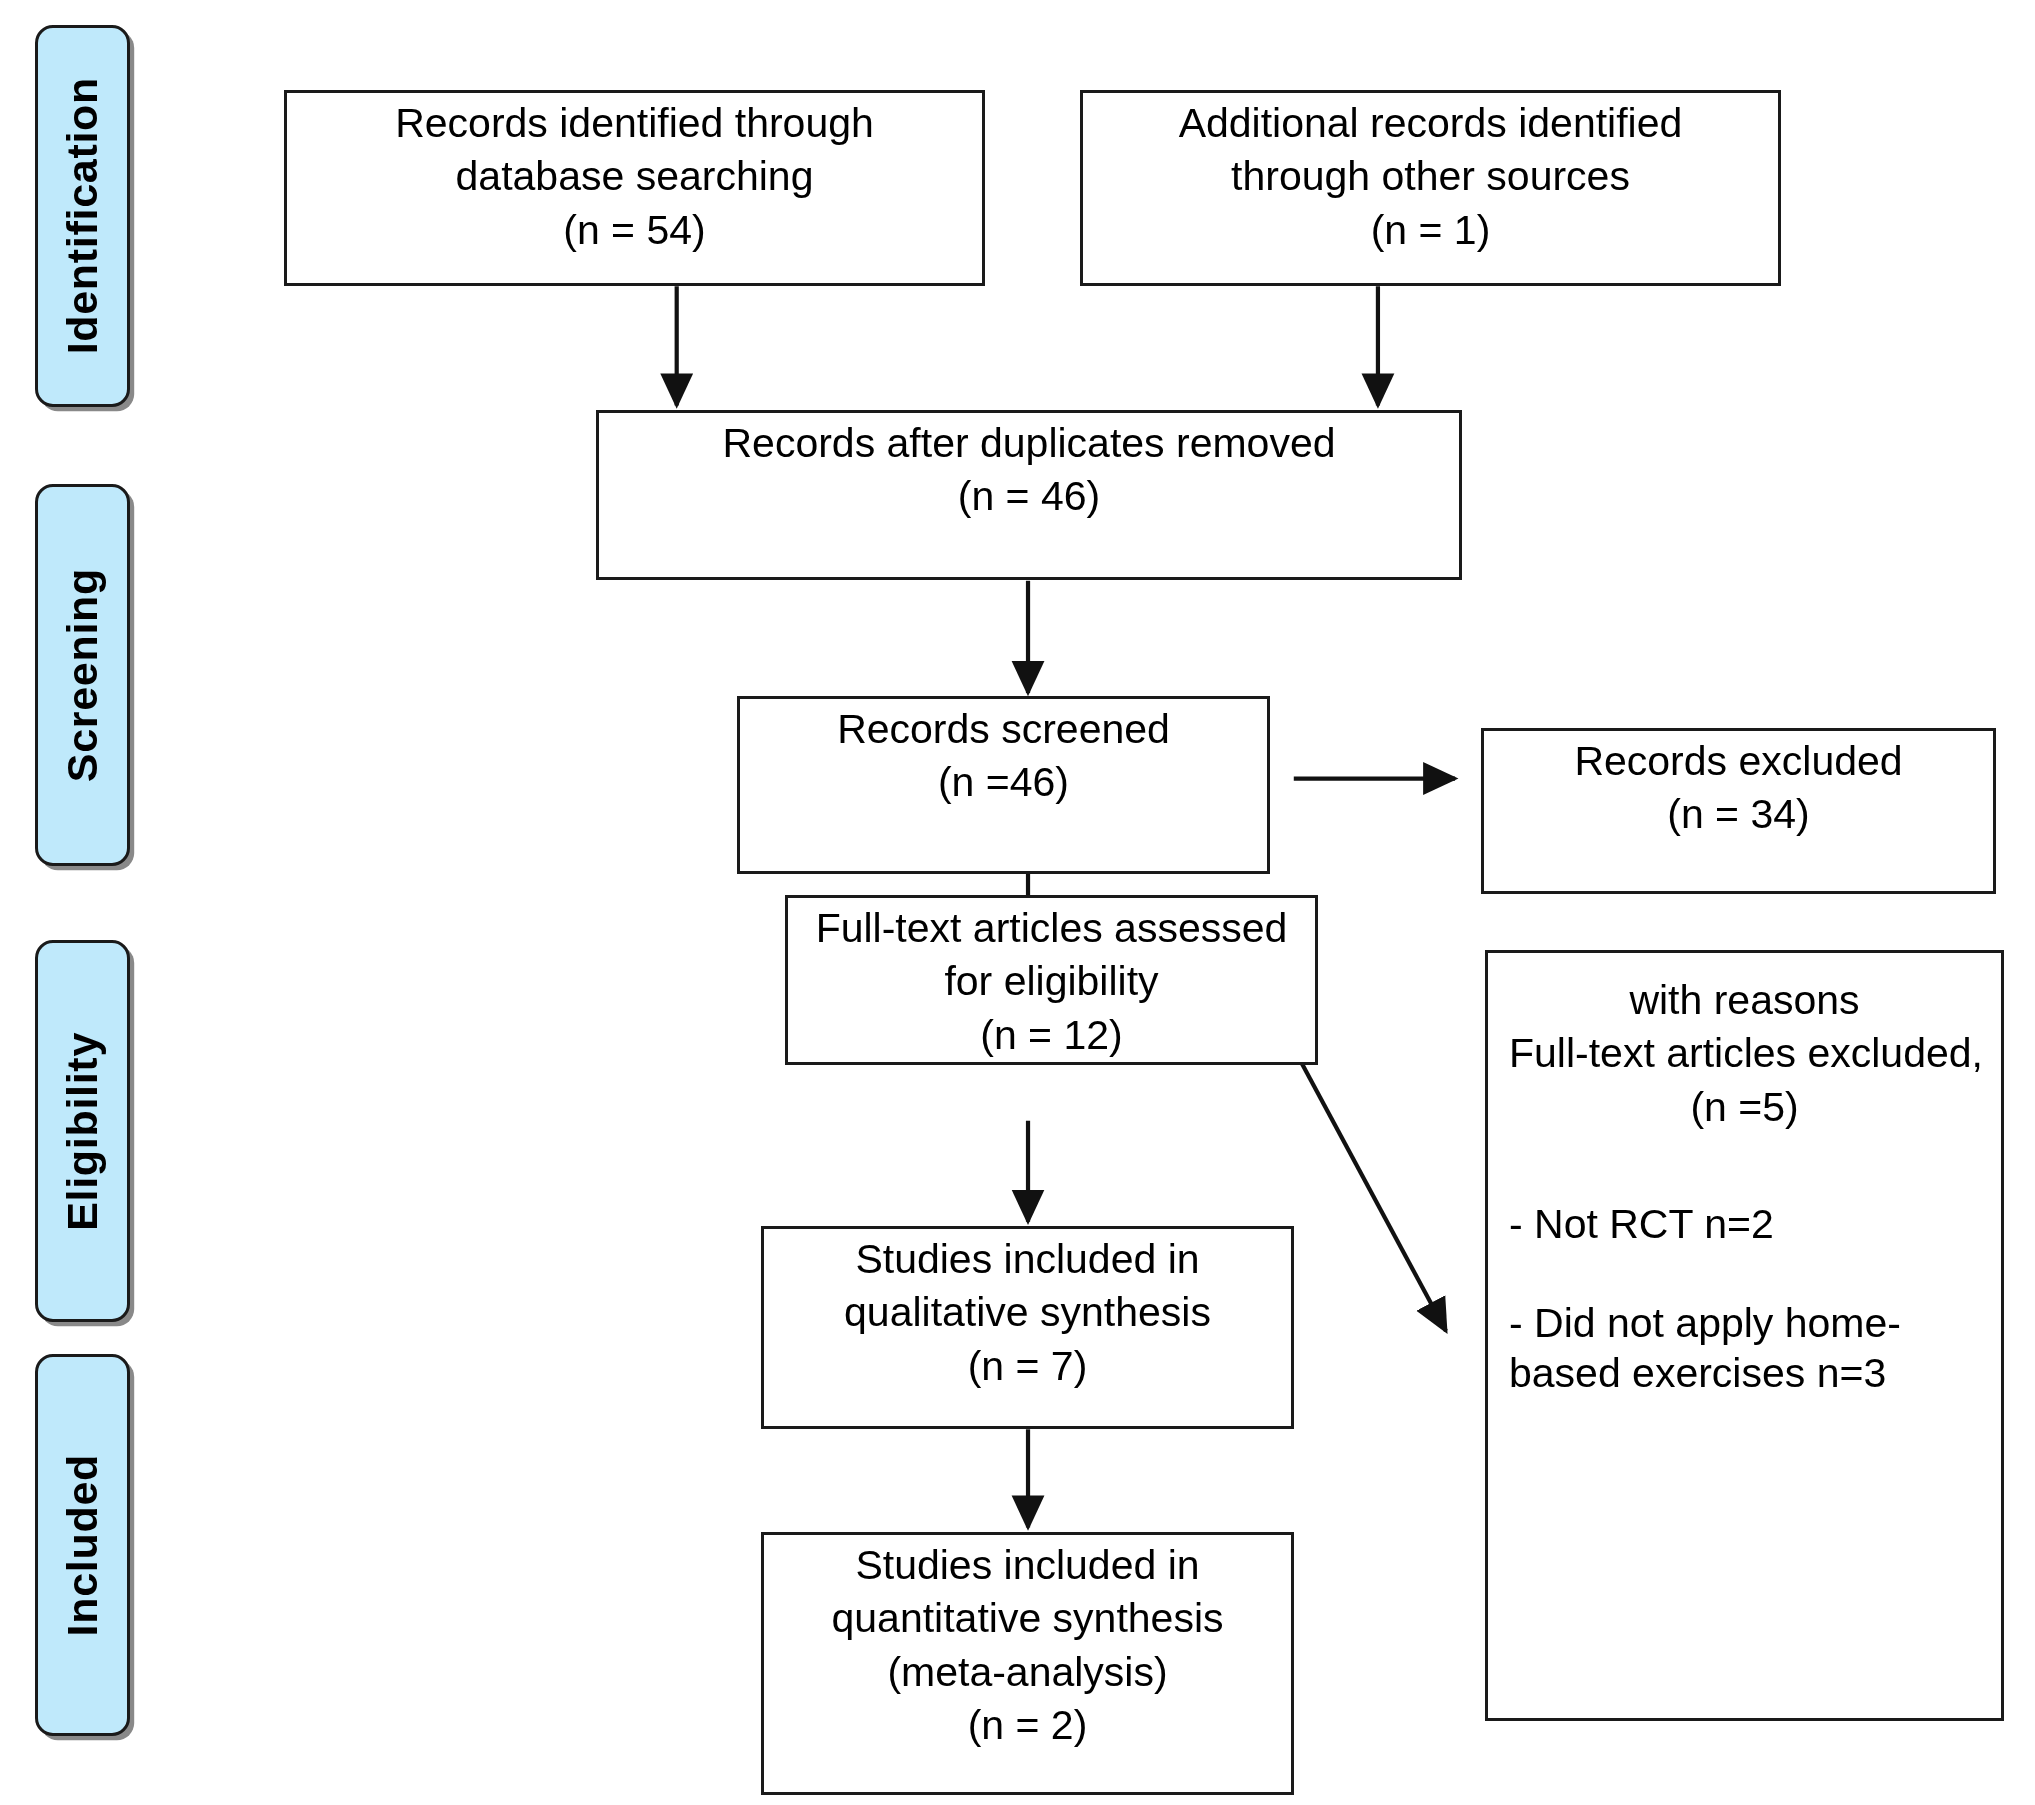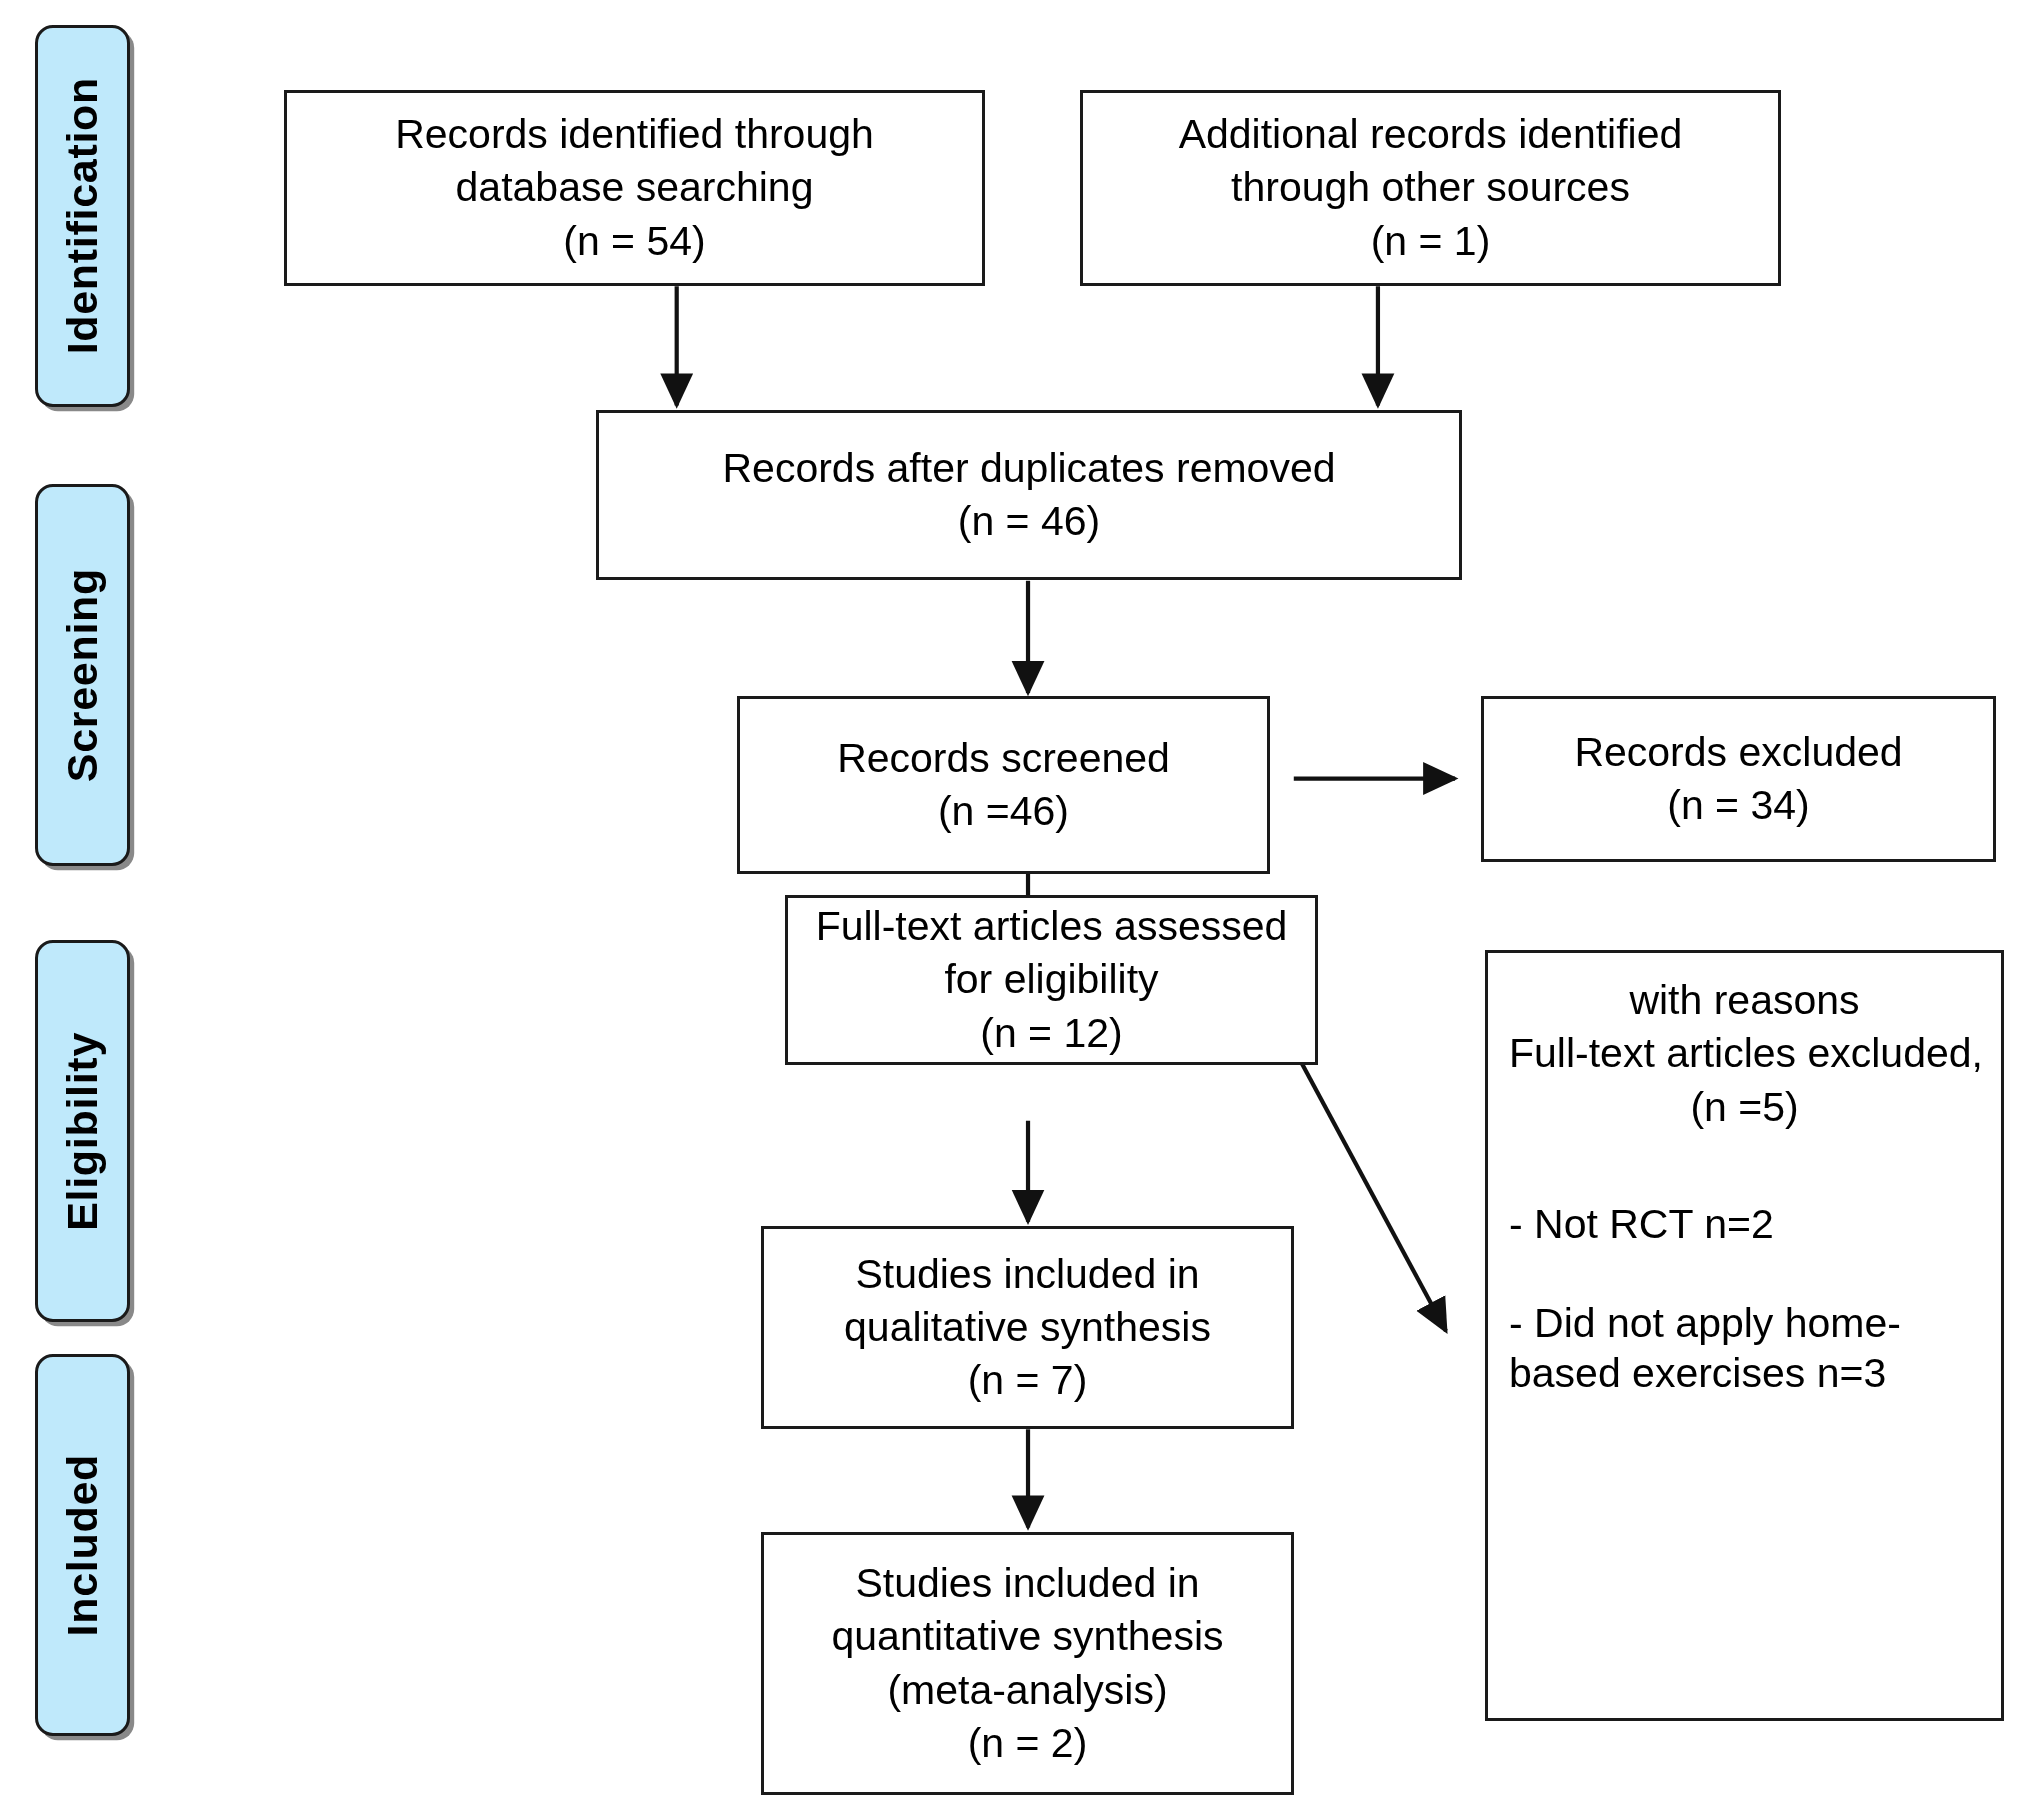--- a/index.html
+++ b/index.html
@@ -44,21 +44,20 @@
 
   
   .flow-box {
     position: absolute;
     background: #ffffff;
     border: 3.5px solid #1a1a1a;
     box-sizing: border-box;
     display: flex;
     flex-direction: column;
     align-items: center;
-    justify-content: center;
     text-align: center;
     padding: 4.2px 9.8px;
   }
   .flow-box .line {
     font-size: 41px;
     line-height: 1.30;
     color: #000000;
     white-space: nowrap;
   }
   .flow-box.left-align {
@@ -150,21 +149,21 @@
   <div class="flow-box" style="left:596px; top:410px; width:866px; height:170px;">
     <div class="line">Records after duplicates removed</div>
     <div class="line">(n = 46)</div>
   </div>
 
   <div class="flow-box" style="left:737px; top:696px; width:533px; height:178px;">
     <div class="line">Records screened</div>
     <div class="line">(n =46)</div>
   </div>
 
-  <div class="flow-box" style="left:1481px; top:696px; width:515px; height:166px;">
+  <div class="flow-box" style="left:1481px; top:728px; width:515px; height:166px;">
     <div class="line">Records excluded</div>
     <div class="line">(n = 34)</div>
   </div>
 
   <div class="flow-box" style="left:761px; top:895px; width:533px; height:170px;margin-left:24px;">
     <div class="line">Full-text articles assessed</div>
     <div class="line">for eligibility</div>
     <div class="line">(n = 12)</div>
   </div>
 

